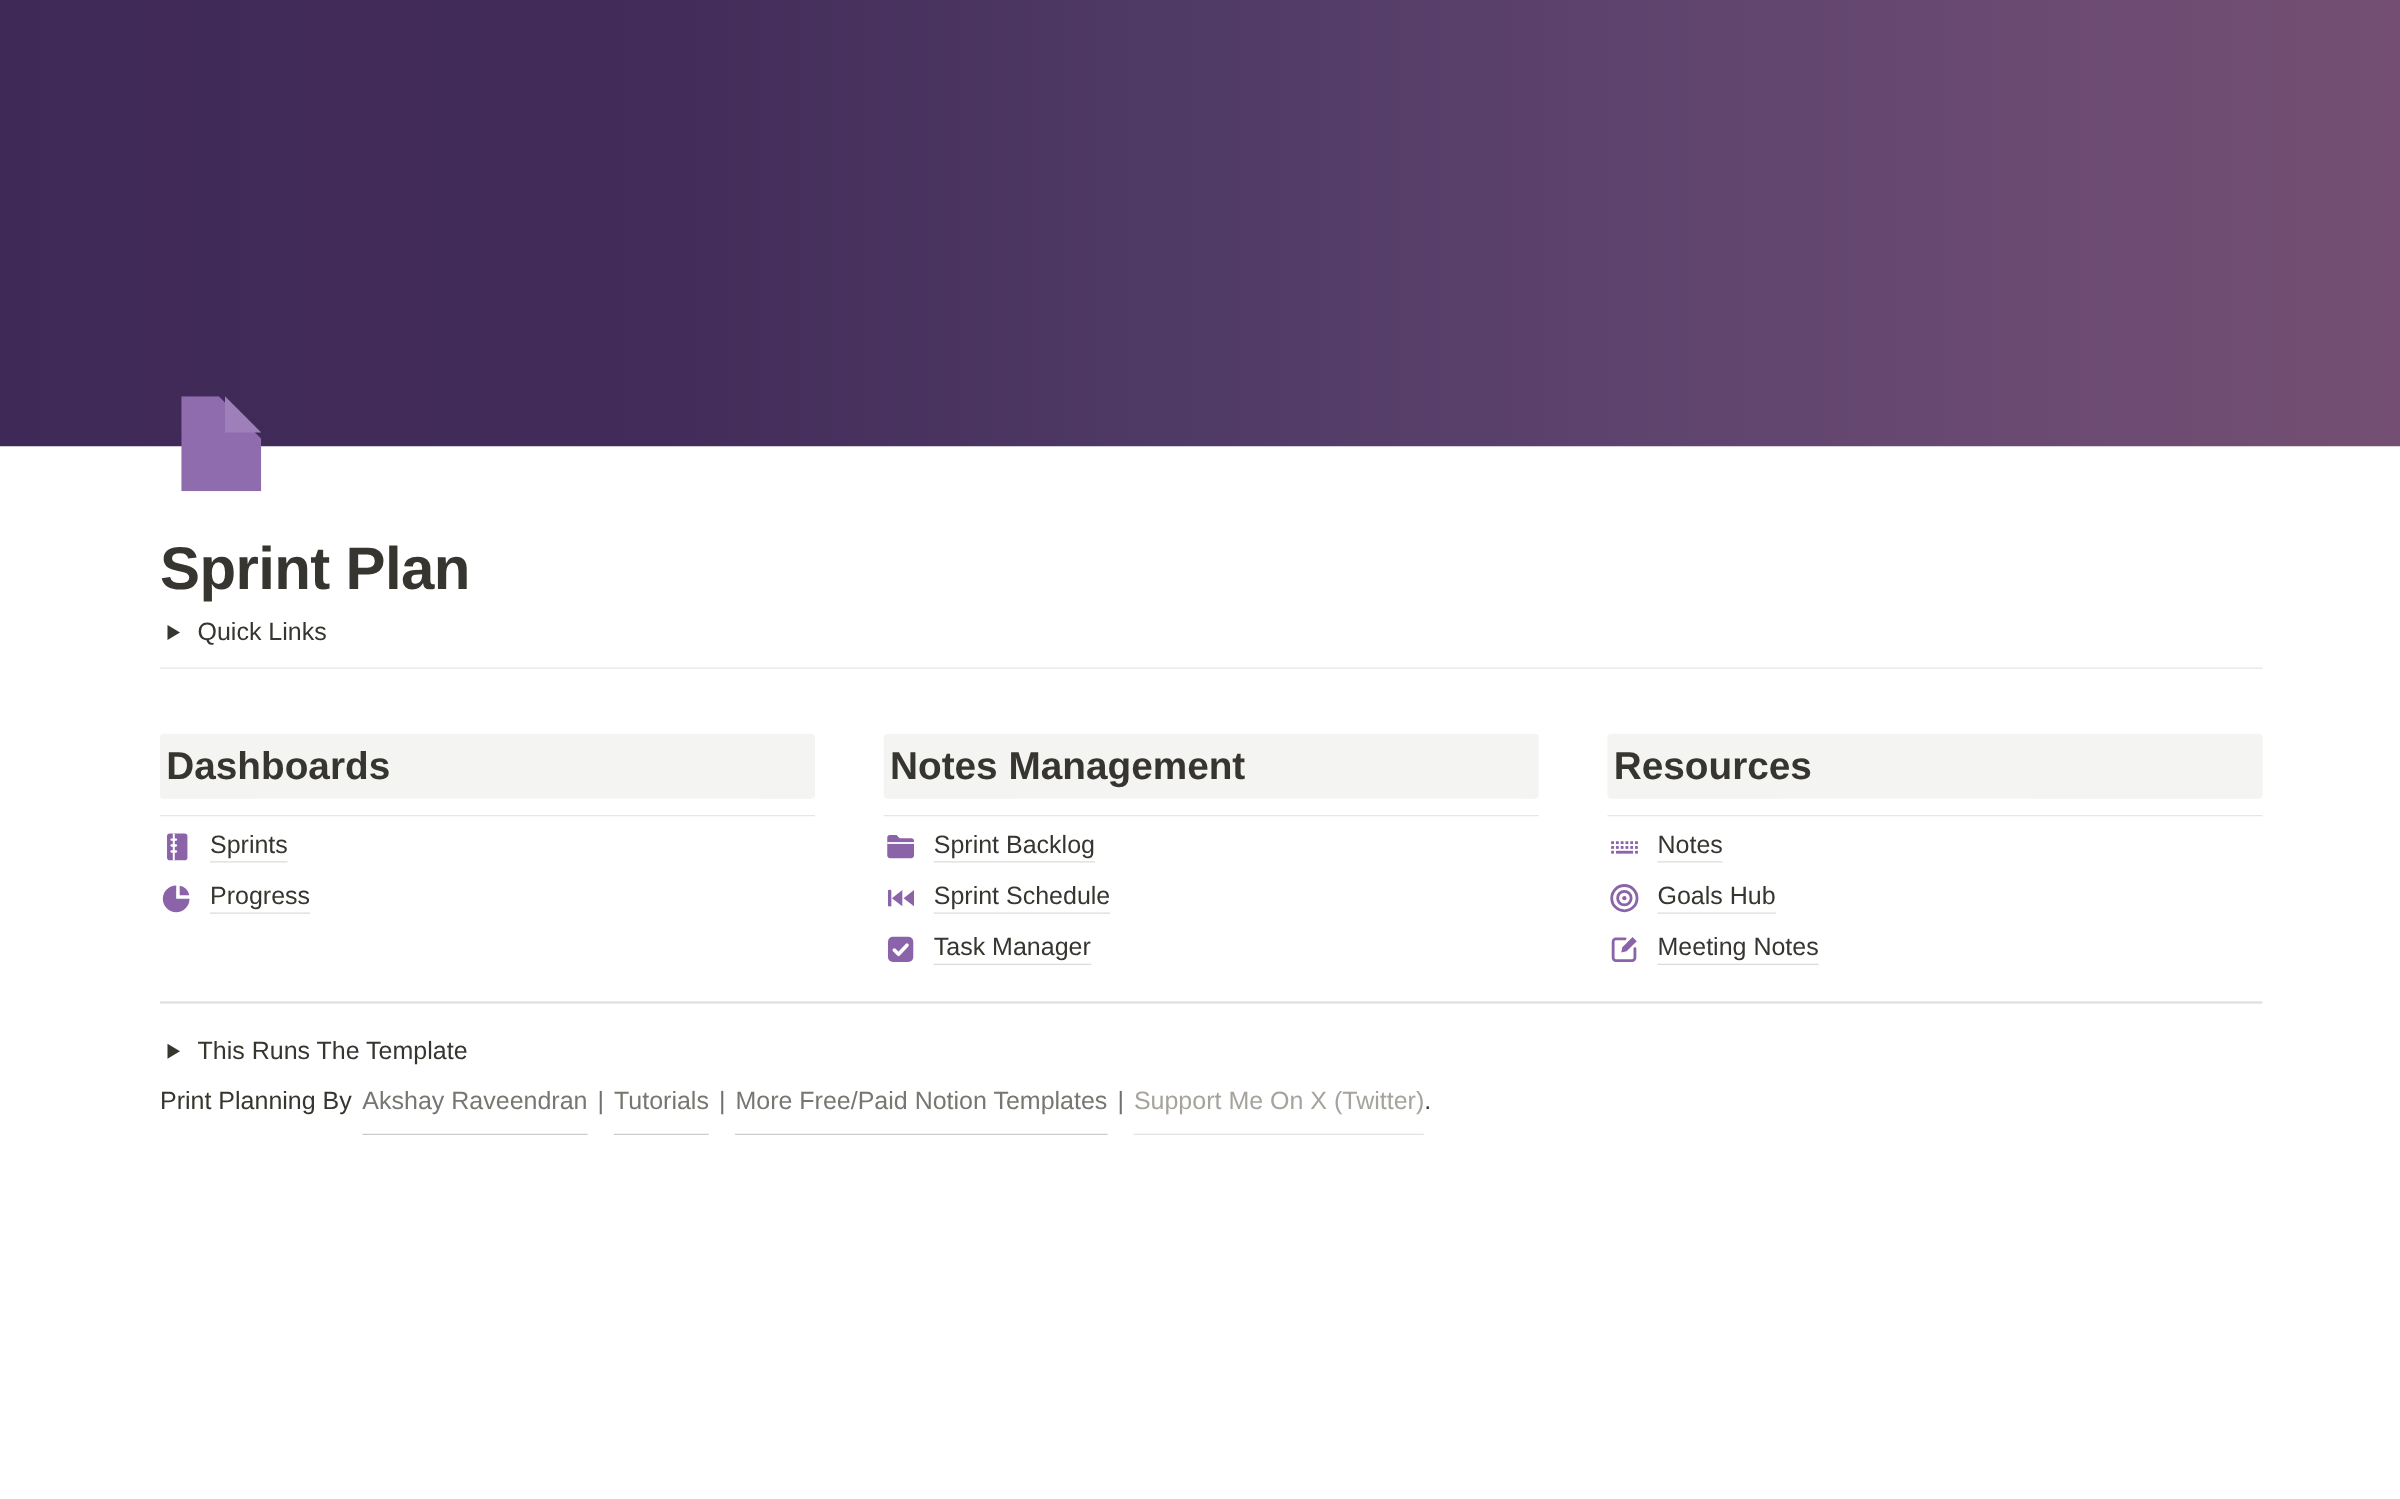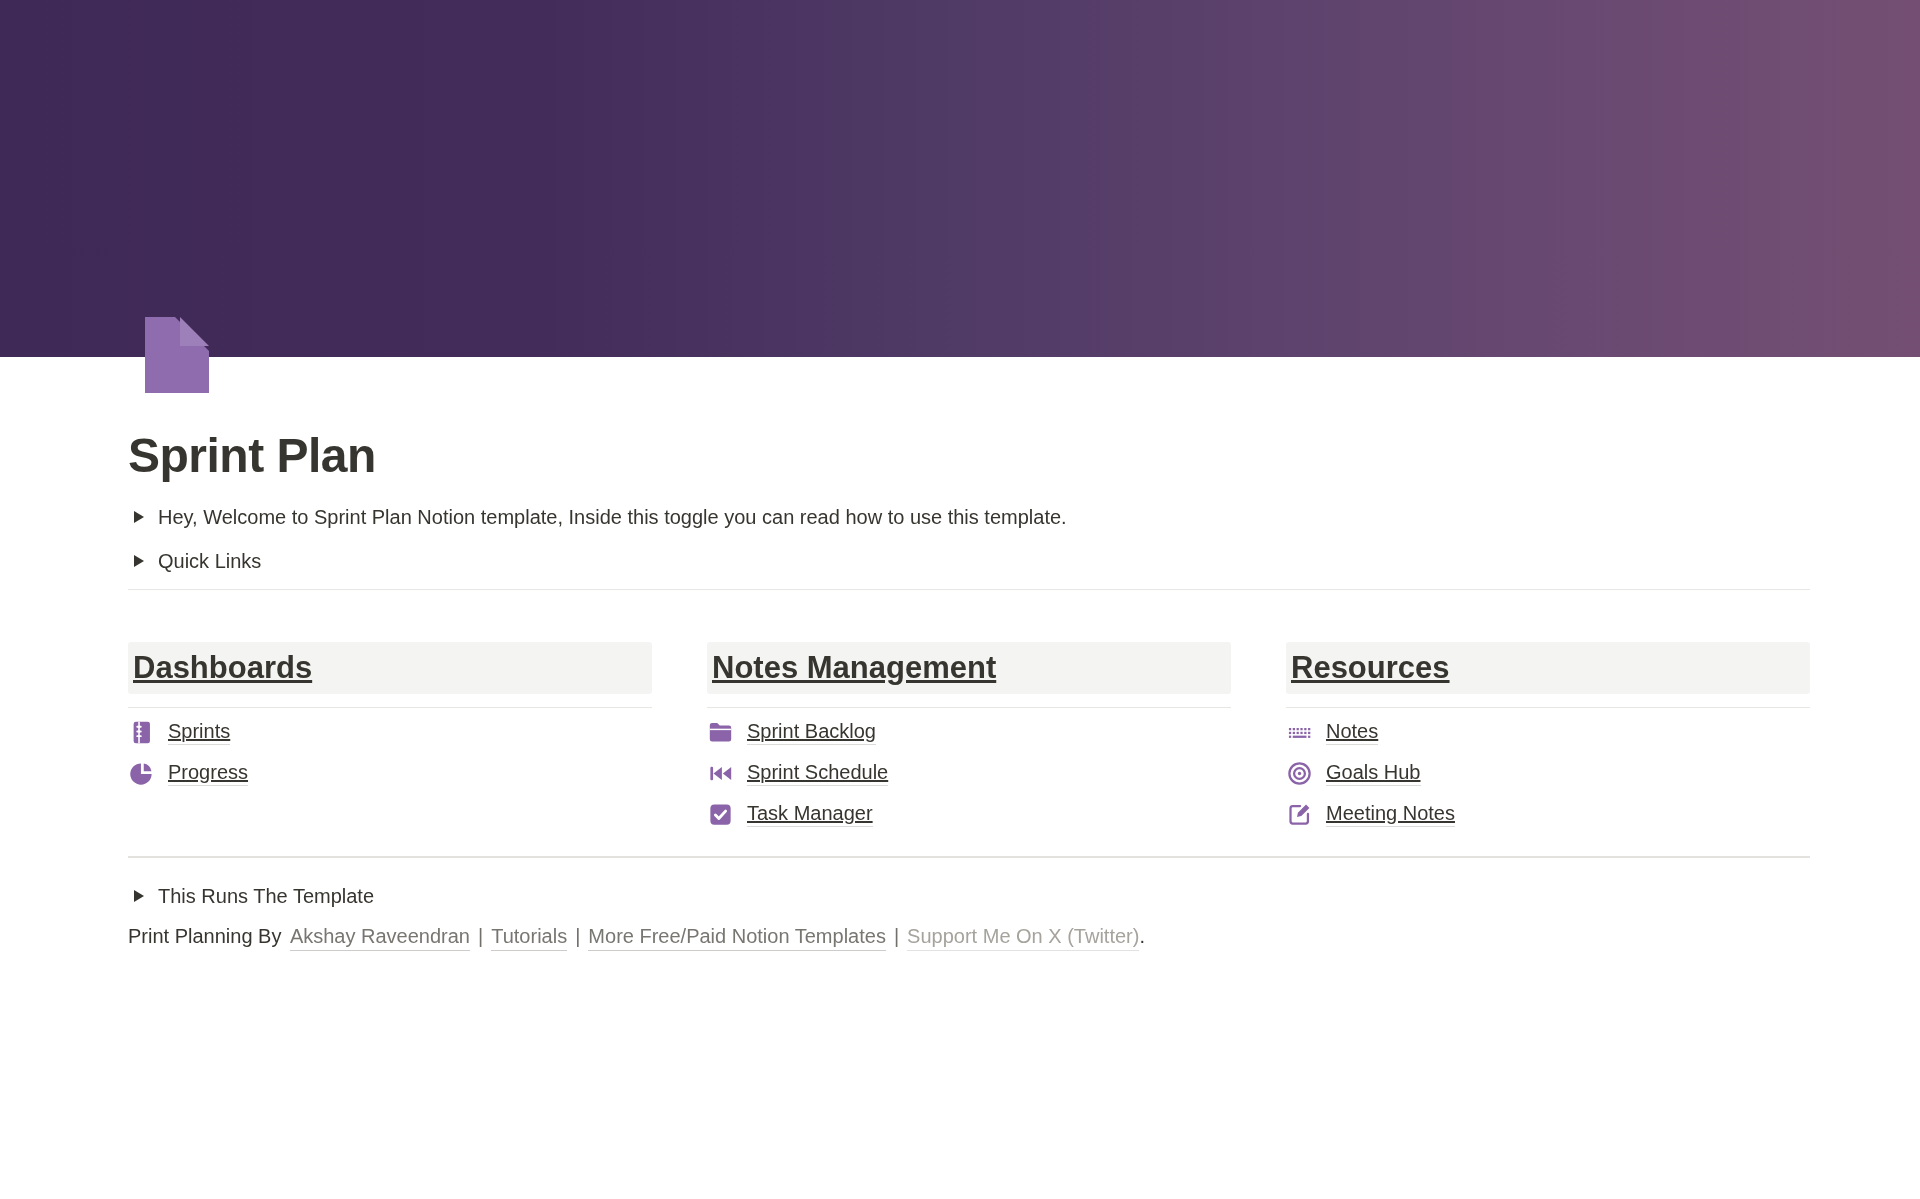--- a/index.html
+++ b/index.html
@@ -16,59 +16,55 @@
   .page-title { margin-top:428px; font-size:48px; font-weight:700; letter-spacing:-0.5px; color:#37352f; line-height:56px; }
 
   .toggle-row { display:flex; align-items:center; height:44px; font-size:20px; color:#37352f; }
   .toggle-row.first { margin-top:11px; }
   .tri { width:0; height:0; border-left:10px solid #37352f; border-top:6px solid transparent;
          border-bottom:6px solid transparent; margin:0 14px 0 6px; flex:0 0 auto; }
 
   .divider { height:1px; background:#e7e6e3; margin-top:6px; }
 
   .columns { display:flex; gap:55px; margin-top:52px; }
-  .col { width:524px;text-decoration:underline; }
+  .col { width:524px; }
   .col-header { background:#f4f4f2; border-radius:3px; padding:6px 8px 6px 5px; }
   .col-header h2 { font-size:31px; font-weight:700; line-height:40px; color:#37352f; }
   .col-divider { height:1px; background:#e7e6e3; margin-top:13px; }
   .col-items { margin-top:4px; }
   .item-row { display:flex; align-items:center; height:41px; cursor:pointer; }
   .item-icon { width:27px; height:27px; margin-right:13px; flex:0 0 auto; display:flex; align-items:center; justify-content:center; }
   .item-icon svg { width:27px; height:27px; display:block; }
   .item-label { font-size:20px; color:#37352f; border-bottom:1.5px solid rgba(55,53,47,0.18); padding-bottom:1px; }
 
   .bottom-divider { height:2px; background:#e3e2df; margin-top:21px; }
   .toggle-row.runs { margin-top:16px; }
 
   .footer-line { margin-top:0; font-size:20px; line-height:36px; color:#37352f; }
-  .footer-link { color:#787671; border-bottom:1.5px solid rgba(55,53,47,0.25); padding-bottom:3px; cursor:pointer; }
+  .footer-link { color:#787671; border-bottom:1.5px solid rgba(55,53,47,0.25); padding-bottom:15px; cursor:pointer; }
   .footer-link.muted { color:#a6a39d; border-bottom-color:rgba(55,53,47,0.14); }
   .footer-sep { color:#73706b; padding:0 8px; }
   .footer-prefix { color:#37352f; margin-right:4px; }
 </style>
 </head>
 <body>
 
 <div class="cover"></div>
 
 <div class="content">
 
   <div class="page-icon">
     <svg viewBox="0 0 64 76" xmlns="http://www.w3.org/2000/svg">
       <path d="M0 0 H30 L64 34 V76 H0 Z" fill="#8f6cae"></path>
       <path d="M35 0 L64 29 H35 Z" fill="#9d7fba"></path>
     </svg>
   </div>
 
   <h1 class="page-title">Sprint Plan</h1>
 
-  <div class="toggle-row first">
-    <span class="tri"></span>
-    <span>Hey, Welcome to Sprint Plan Notion template, Inside this toggle you can read how to use this template.</span>
-  </div>
 
   <div class="toggle-row">
     <span class="tri"></span>
     <span>Quick Links</span>
   </div>
 
   <div class="divider"></div>
 
   <div class="columns" id="columns">
       <div class="col">

